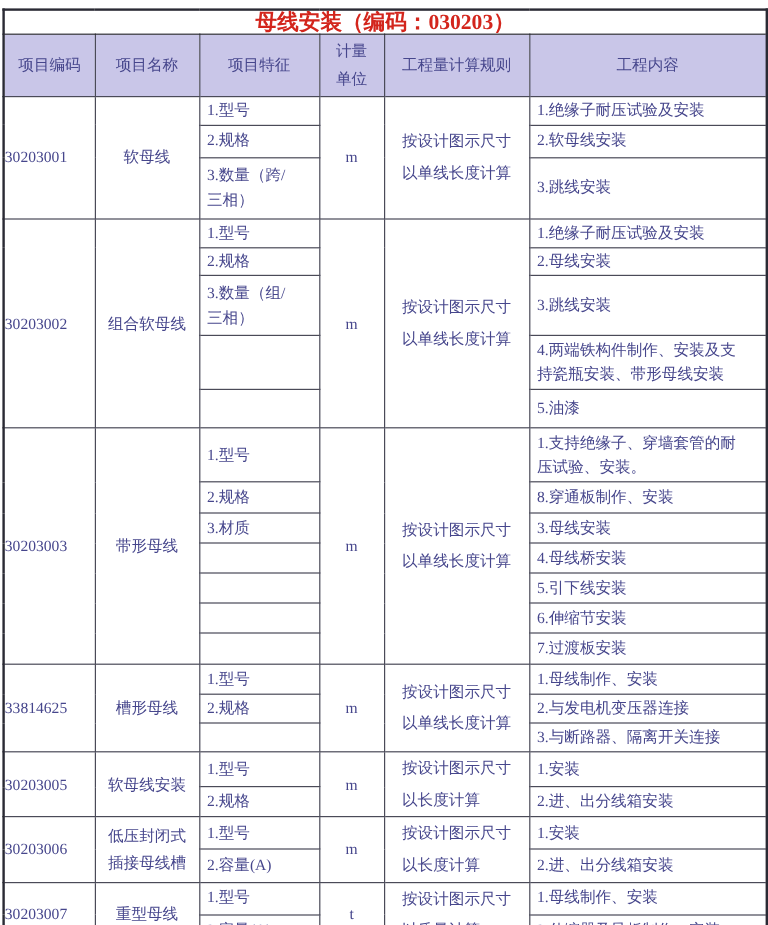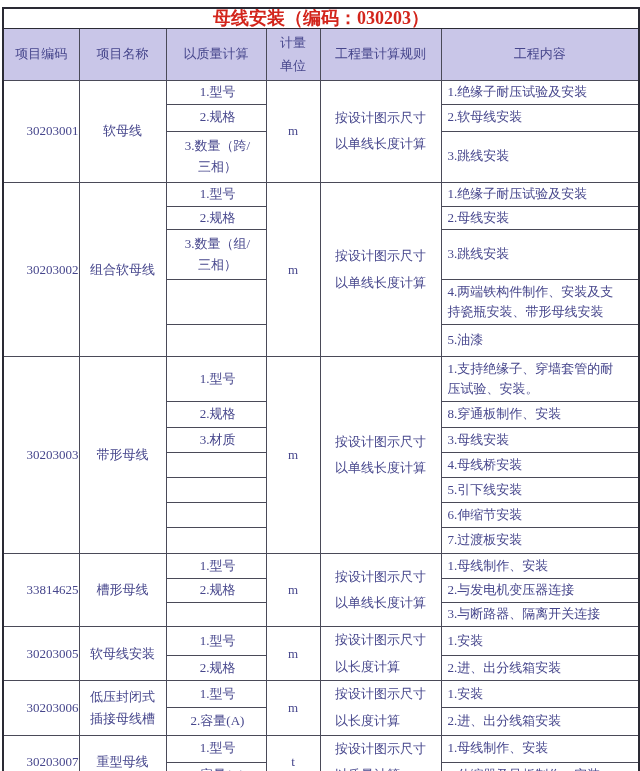--- a/index.html
+++ b/index.html
@@ -32,23 +32,23 @@
     line-height: 19px;
   }
   th {
     background: #c9c6e8;
     font-weight: normal;
     text-align: center;
     white-space: pre-line;
     line-height: 1.75;
   }
   .hdr-row { height: 52px; }
-  .c-code  { text-align: right; }
+  .c-code  { text-align: left; }
   .c-name  { text-align: center; white-space: pre-line; line-height: 1.7; margin-top: 16px; }
-  .c-feat  { text-align: center; padding: 1px 3px 1px 6px; white-space: pre-line; line-height: 1.6; margin-top: 16px; }
+  .c-feat  { text-align: left; padding: 1px 3px 1px 6px; white-space: pre-line; line-height: 1.6; margin-top: 16px; }
   .c-unit  { text-align: center; }
   .c-rule  { text-align: center; }
   .rule-text { display: inline-block; text-align: left; white-space: pre-line; line-height: 2.05; }
   .c-cont  { text-align: left; padding: 1px 3px 1px 6px; white-space: pre-line; line-height: 1.6; }
 </style>
 </head>
 <body>
 
 <div class="sheet">
 <table>
@@ -62,21 +62,21 @@
   </colgroup>
 
   <tbody>
         <tr>
     <td class="title-td" colspan="6">母线安装（编码：030203）</td>
   </tr>
 
   <tr class="hdr-row">
     <th>项目编码</th>
     <th>项目名称</th>
-    <th>以质量计算</th>
+    <th>项目特征</th>
     <th>计量
 单位</th>
     <th>工程量计算规则</th>
     <th>工程内容</th>
   </tr>
 
   <tr class="grp" style="height:22px">
     <td class="c-code" rowspan="3">30203001</td>
     <td class="c-name" rowspan="3">软母线</td>
     <td class="c-feat">1.型号</td>

